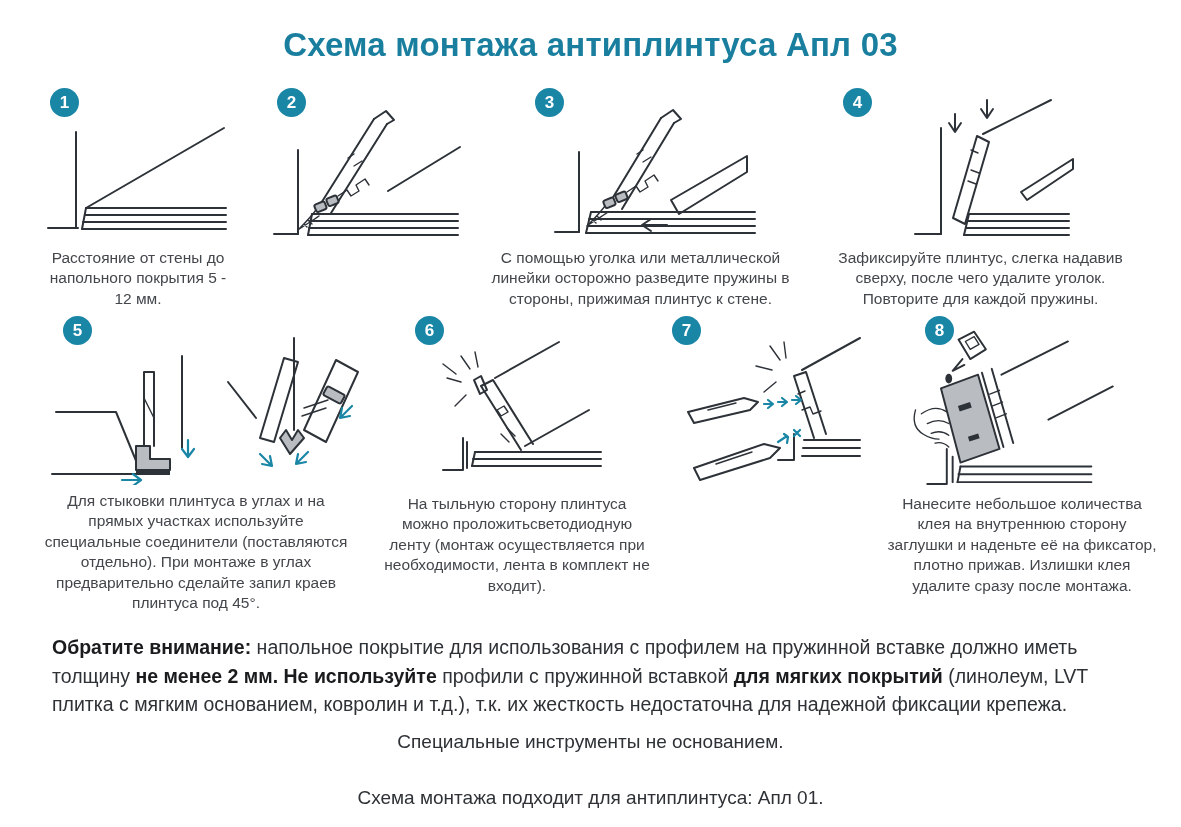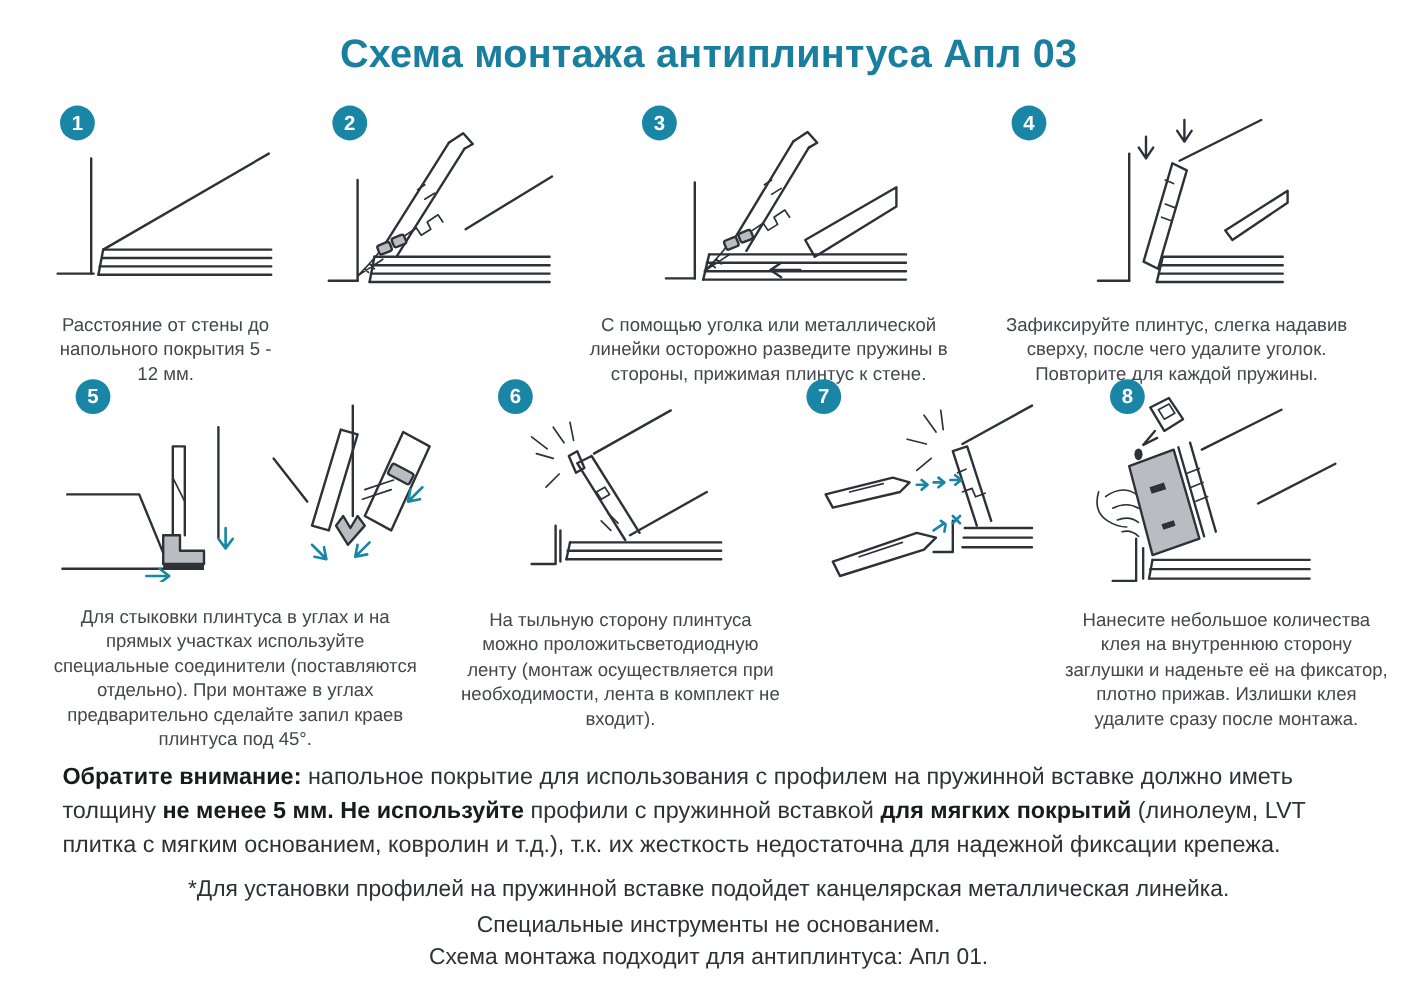--- a/index.html
+++ b/index.html
@@ -22,21 +22,21 @@
   }
   .step{position:absolute;}
   .badge{
     position:absolute;top:0;width:29px;height:29px;border-radius:50%;
     background:var(--accent);color:#fff;font-weight:bold;font-size:17px;
     display:flex;align-items:center;justify-content:center;
   }
   .diagram{display:block;margin:4px auto 0 auto;}
   .caption{
     text-align:center;font-size:15.5px;line-height:1.32;color:var(--text);
-    margin:20px auto 0 auto;
+    margin:6px auto 0 auto;
   }
   svg .ln{stroke:var(--line);stroke-width:2;fill:none;stroke-linecap:round;stroke-linejoin:round;}
   svg .thin{stroke-width:1.4;}
   svg .teal{stroke:var(--accent);stroke-width:2.2;fill:none;stroke-linecap:round;stroke-linejoin:round;}
   svg .grayfill{fill:var(--gray);stroke:var(--line);stroke-width:2;stroke-linejoin:round;}
   svg .darkfill{fill:var(--line);stroke:none;}
   .note{
     position:absolute;left:52px;top:633px;width:1080px;
     font-size:19.5px;line-height:1.47;color:var(--note);
   }
@@ -199,21 +199,20 @@
     <path class="ln thin" d="M92,76 l10,-4 m-7,16 l10,-4 m-6,16 l10,-4"></path>
     <path class="ln thin" d="M22,96 q14,-10 26,-2 M28,106 q12,-6 22,0 M32,116 q10,-4 18,2 M36,126 q8,-2 14,4 M16,92 q-5,17 8,25 q8,5 16,5"></path>
     <path class="ln" d="M62,150 H196 M60,158 H196 M59,166 H196"></path>
     <line class="ln" x1="62" y1="150" x2="59" y2="166"></line>
     <path class="ln" d="M48,132 V168 M28,168 H48 M54,140 V166"></path>
   </svg>
   <div class="caption" style="width:272px;">Нанесите небольшое количества клея на внутреннюю сторону заглушки и наденьте её на фиксатор, плотно прижав. Излишки клея удалите сразу после монтажа.</div>
 </div>
 
 <div class="note">
-  <b>Обратите внимание:</b><span> напольное покрытие для использования с профилем на пружинной вставке должно иметь толщину </span><b>не менее 5 мм. Не используйте</b><span> профили с пружинной вставкой </span><b>для мягких покрытий</b><span> (линолеум, LVT плитка с мягким основанием, ковролин и т.д.), т.к. их жесткость недостаточна для надежной фиксации крепежа.</span>
+  <b>Обратите внимание:</b><span> напольное покрытие для использования с профилем на пружинной вставке должно иметь толщину </span><b>не менее 2 мм. Не используйте</b><span> профили с пружинной вставкой </span><b>для мягких покрытий</b><span> (линолеум, LVT плитка с мягким основанием, ковролин и т.д.), т.к. их жесткость недостаточна для надежной фиксации крепежа.</span>
 </div>
 
 <div class="footnote">
-  <div>*Для установки профилей на пружинной вставке подойдет канцелярская металлическая линейка.</div>
   <div>Специальные инструменты не основанием.</div>
 </div>
 
 <div class="compat">Схема монтажа подходит для антиплинтуса:  Апл 01.</div>
 
 </body></html>

